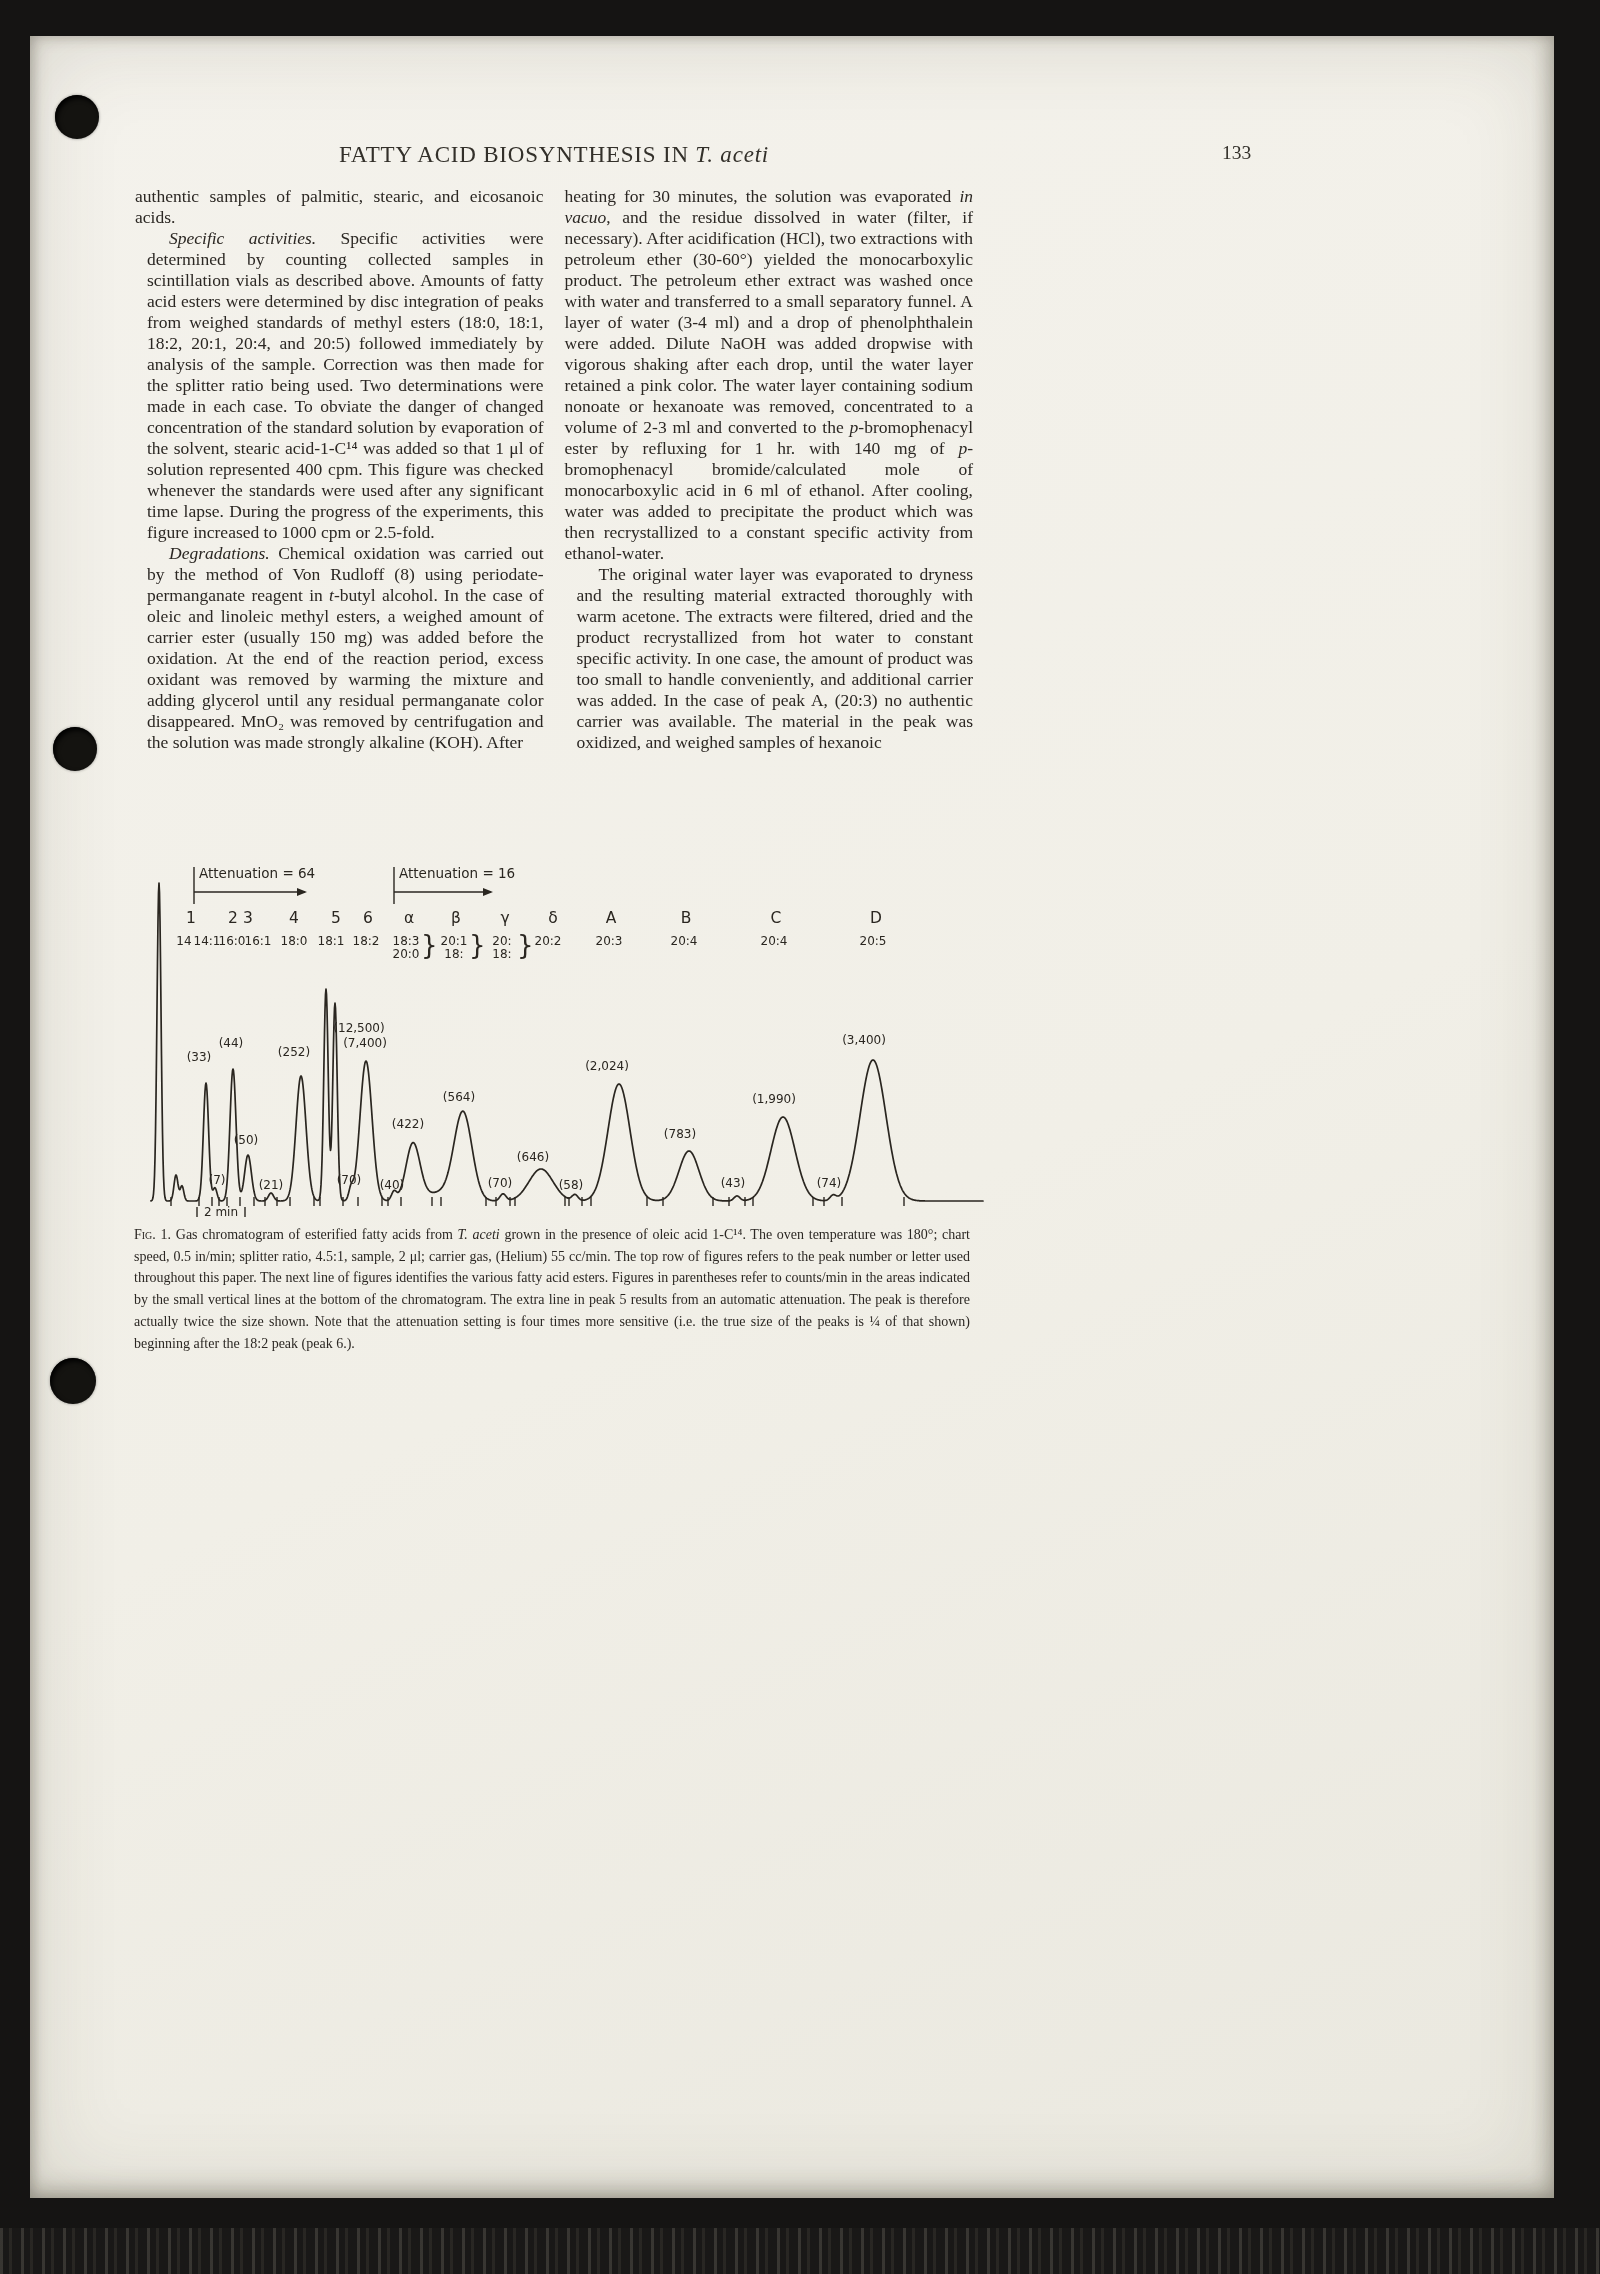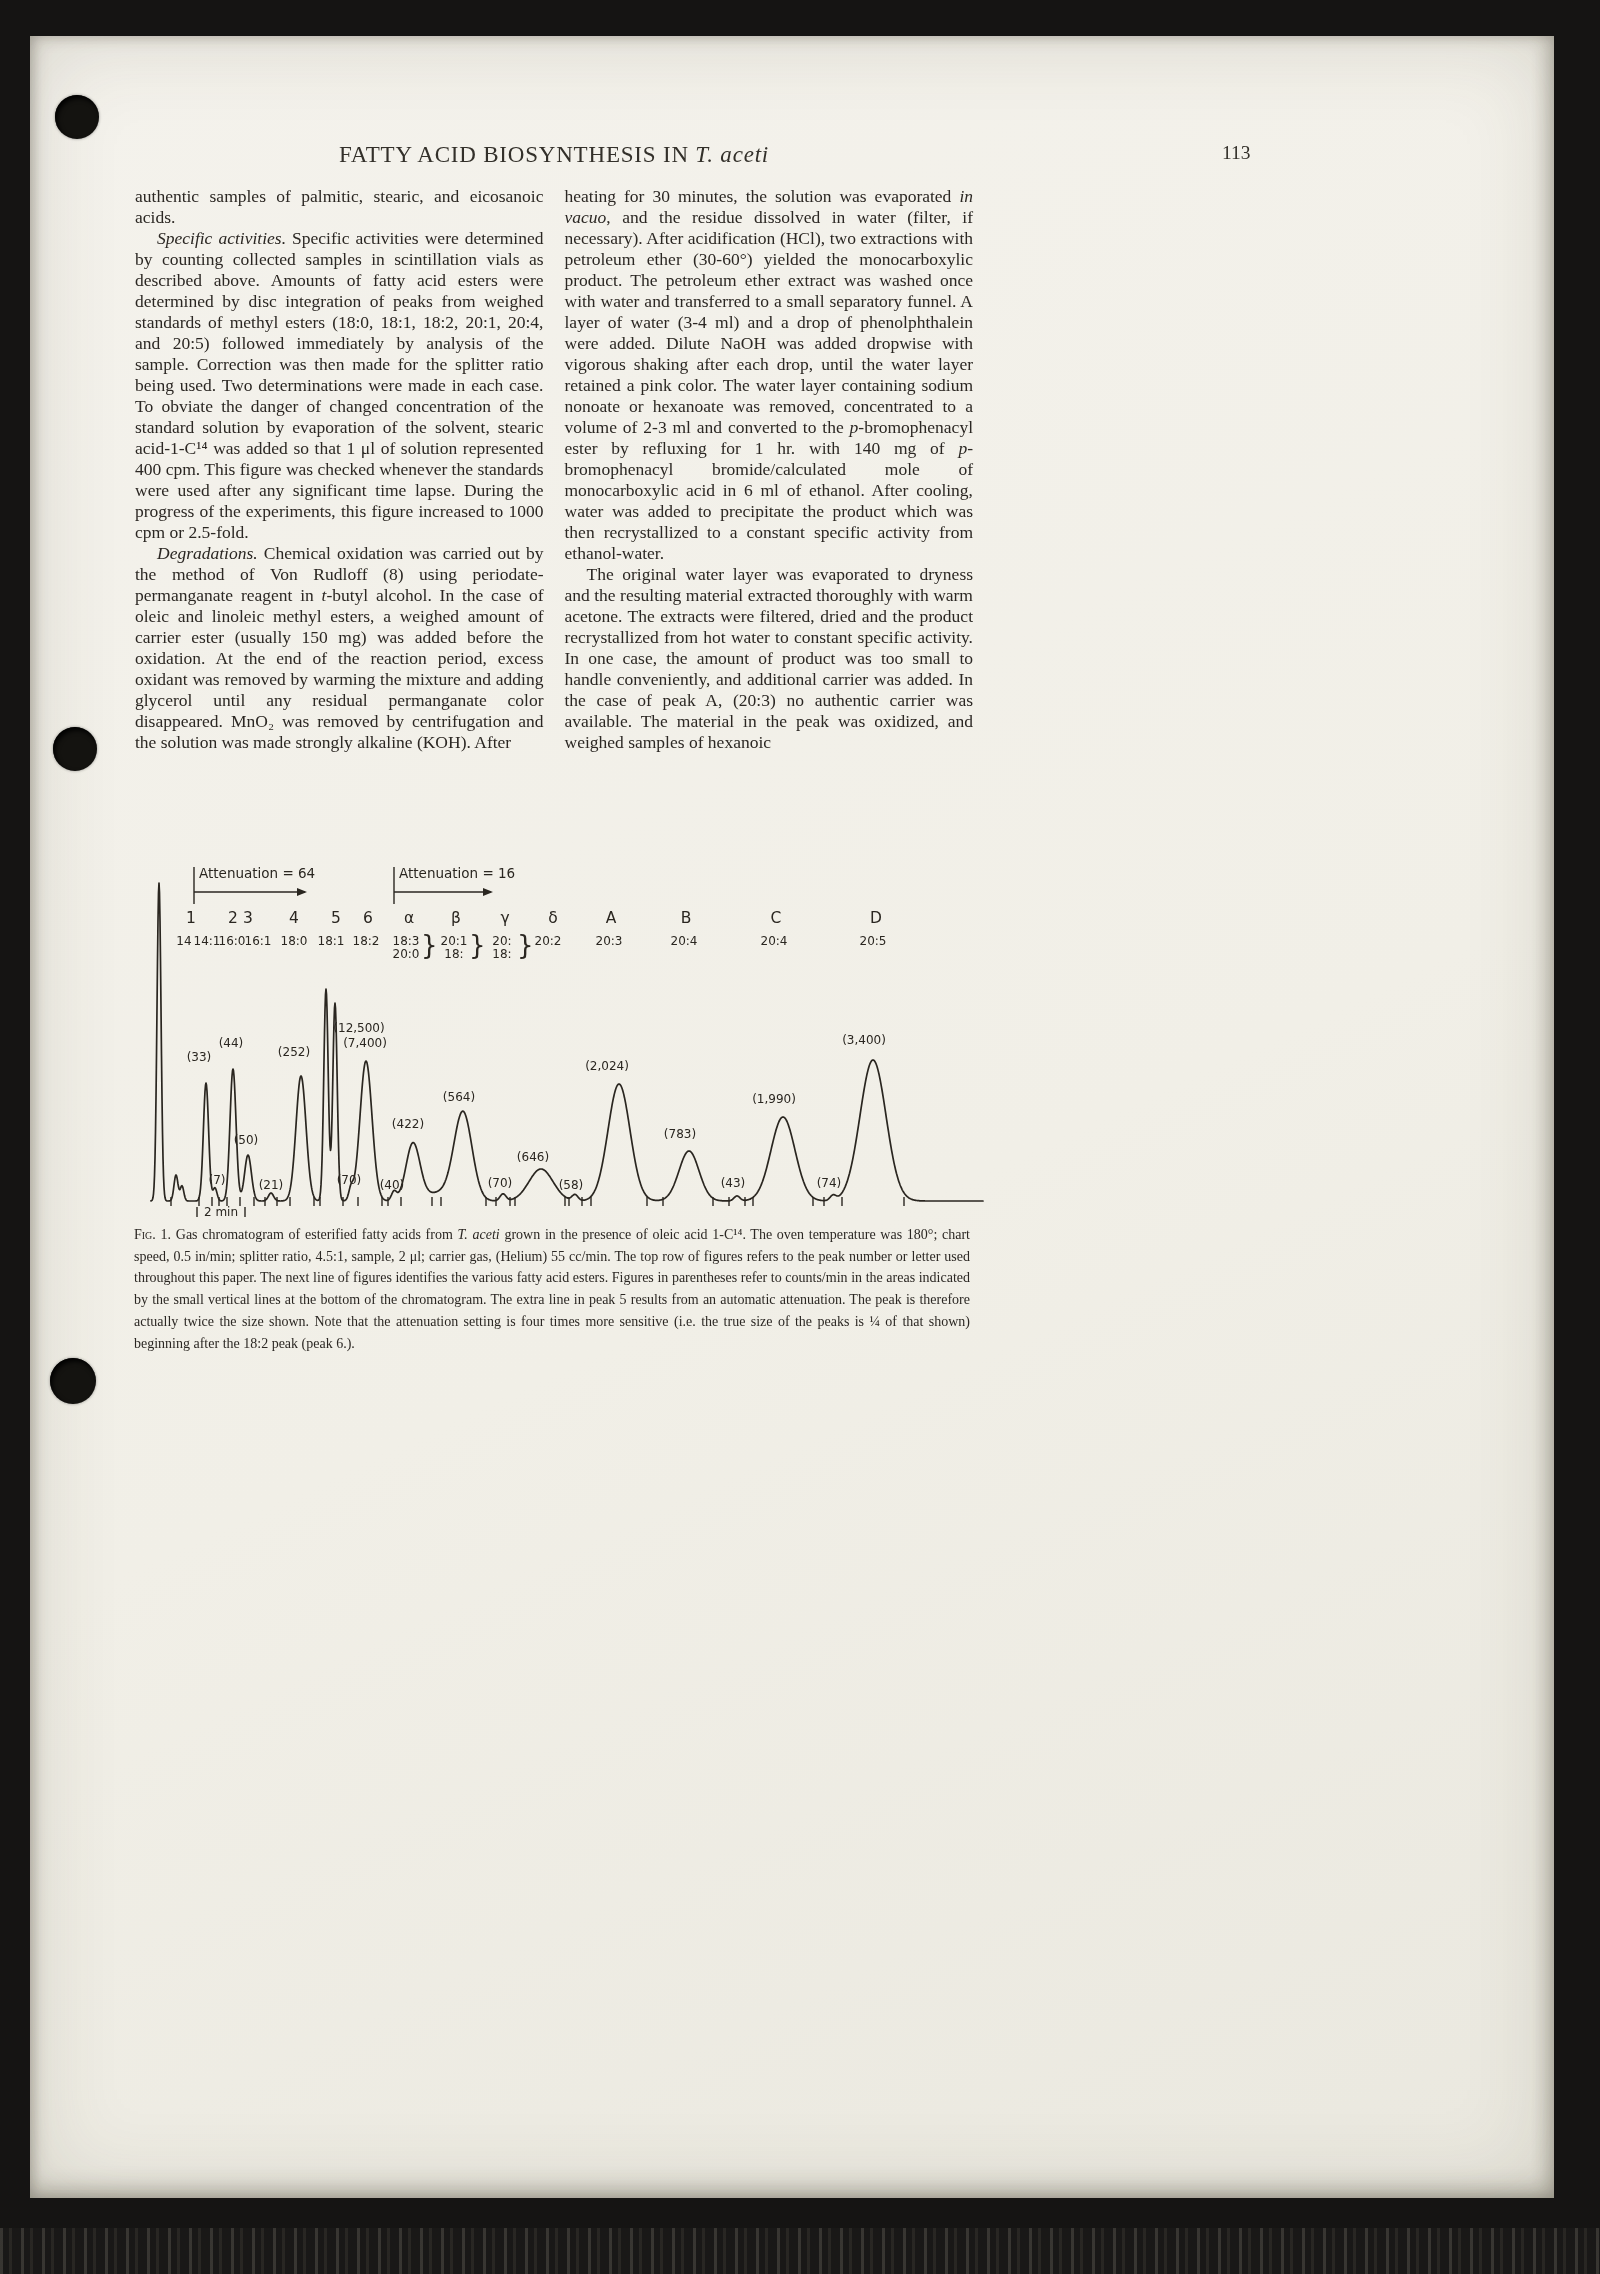--- a/index.html
+++ b/index.html
@@ -24,21 +24,21 @@
 
   .running-head{
     position:absolute;top:106px;left:105px;width:838px;text-align:center;
     font-size:23px;letter-spacing:.8px;color:#33302a;
   }
   .page-number{position:absolute;top:106px;left:1192px;font-size:19.5px;color:#33302a;}
 
   .columns{position:absolute;top:150px;left:105px;width:838px;display:flex;gap:21px;}
   .col{flex:1;font-size:17.5px;line-height:21px;text-align:justify;color:#2b2723;hyphens:auto;}
   .col p{margin:0;}
-  .col p.indent{text-indent:22px;}
+  .col p.indent{text-indent:22px;margin-left:12px;}
   em{font-style:italic;}
   .sc{font-variant:small-caps;}
 
   .chromatogram{position:absolute;left:108px;top:812px;width:844px;height:372px;margin:13px;}
   .chromatogram svg{width:844px;height:372px;display:block;overflow:visible;}
   .chromatogram text{font-family:"DejaVu Sans",sans-serif;fill:#2a2620;}
   .att{font-size:13.5px;}
   .pid{font-size:15.5px;}
   .est{font-size:12px;}
   .cnt{font-size:12px;}
@@ -60,21 +60,21 @@
 </style>
 </head>
 <body>
 
 <div class="page">
   <div class="hole hole-1"></div>
   <div class="hole hole-2"></div>
   <div class="hole hole-3"></div>
 
   <div class="running-head"><span>FATTY ACID BIOSYNTHESIS IN </span><em>T. aceti</em></div>
-  <div class="page-number">113</div>
+  <div class="page-number">133</div>
 
   <div class="columns">
     <div class="col">
         <p><span>authentic samples of palmitic, stearic, and eicosanoic acids.</span></p>
         <p class="indent"><em>Specific activities.</em><span> Specific activities were determined by counting collected samples in scintillation vials as described above. Amounts of fatty acid esters were determined by disc integration of peaks from weighed standards of methyl esters (18:0, 18:1, 18:2, 20:1, 20:4, and 20:5) followed immediately by analysis of the sample. Correction was then made for the splitter ratio being used. Two determinations were made in each case. To obviate the danger of changed concentration of the standard solution by evaporation of the solvent, stearic acid-1-C¹⁴ was added so that 1 μl of solution represented 400 cpm. This figure was checked whenever the standards were used after any significant time lapse. During the progress of the experiments, this figure increased to 1000 cpm or 2.5-fold.</span></p>
         <p class="indent"><em>Degradations.</em><span> Chemical oxidation was carried out by the method of Von Rudloff (8) using periodate-permanganate reagent in </span><em>t</em><span>-butyl alcohol. In the case of oleic and linoleic methyl esters, a weighed amount of carrier ester (usually 150 mg) was added before the oxidation. At the end of the reaction period, excess oxidant was removed by warming the mixture and adding glycerol until any residual permanganate color disappeared. MnO₂ was removed by centrifugation and the solution was made strongly alkaline (KOH). After</span></p>
       </div>
     <div class="col">
         <p><span>heating for 30 minutes, the solution was evaporated </span><em>in vacuo</em><span>, and the residue dissolved in water (filter, if necessary). After acidification (HCl), two extractions with petroleum ether (30-60°) yielded the monocarboxylic product. The petroleum ether extract was washed once with water and transferred to a small separatory funnel. A layer of water (3-4 ml) and a drop of phenolphthalein were added. Dilute NaOH was added dropwise with vigorous shaking after each drop, until the water layer retained a pink color. The water layer containing sodium nonoate or hexanoate was removed, concentrated to a volume of 2-3 ml and converted to the </span><em>p</em><span>-bromophenacyl ester by refluxing for 1 hr. with 140 mg of </span><em>p</em><span>-bromophenacyl bromide/calculated mole of monocarboxylic acid in 6 ml of ethanol. After cooling, water was added to precipitate the product which was then recrystallized to a constant specific activity from ethanol-water.</span></p>
         <p class="indent"><span>The original water layer was evaporated to dryness and the resulting material extracted thoroughly with warm acetone. The extracts were filtered, dried and the product recrystallized from hot water to constant specific activity. In one case, the amount of product was too small to handle conveniently, and additional carrier was added. In the case of peak A, (20:3) no authentic carrier was available. The material in the peak was oxidized, and weighed samples of hexanoic</span></p>

